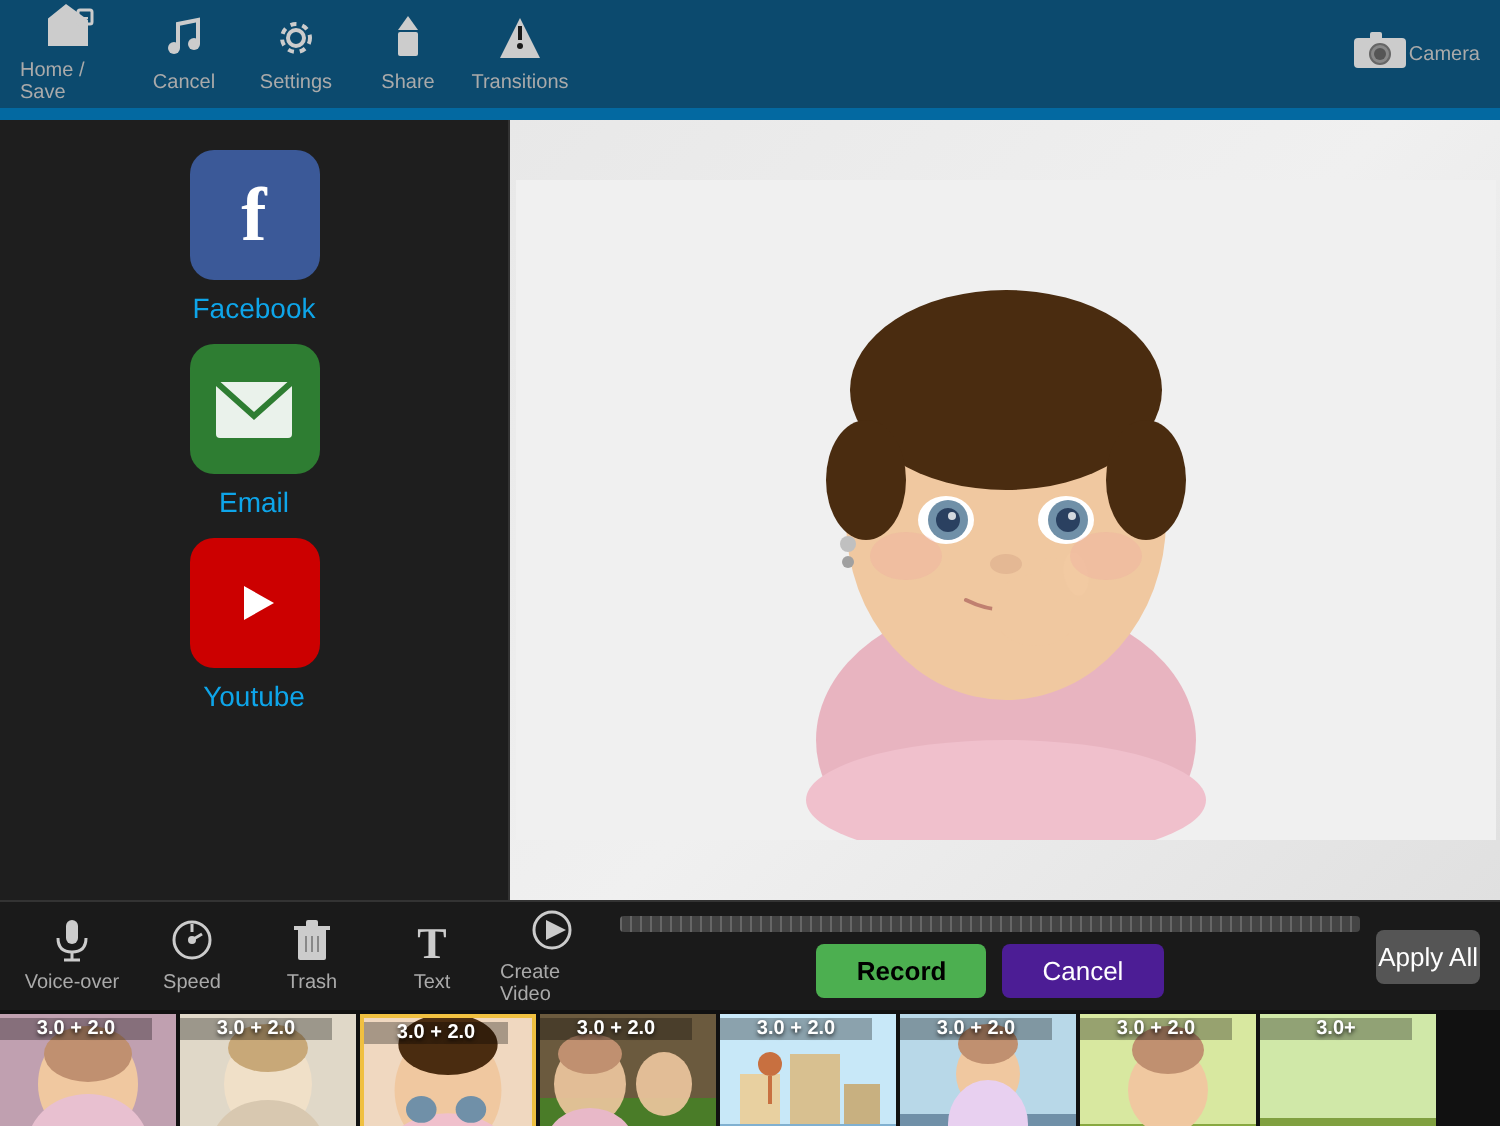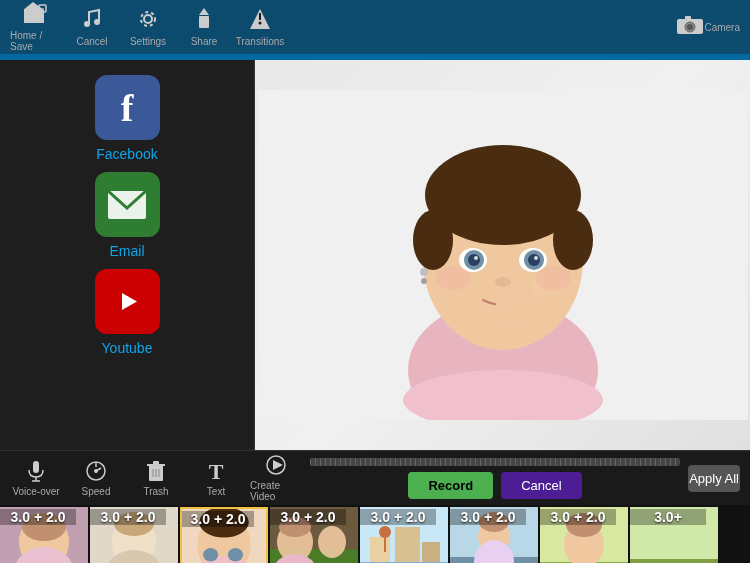--- a/index.html
+++ b/index.html
@@ -235,21 +235,21 @@
       font-size: 10px;
       position: relative;
     }
     .film-label {
       position: absolute;
       top: 2px;
       left: 0;
       right: 12px;
       text-align: center;
       color: white;
-      font-size: 14px;
+      font-size: 10px;
       font-weight: bold;
       text-shadow: 0 1px 2px rgba(0,0,0,0.8);
       background: rgba(0,0,0,0.3);
     }
     
     .film-t1 { background: linear-gradient(135deg, #c8a0b0 0%, #b09090 100%); }
     .film-t2 { background: linear-gradient(135deg, #e8e0d0 0%, #c0c8d0 100%); }
     .film-t3 { background: linear-gradient(135deg, #f0d8c0 0%, #e8c8a8 100%); }
     .film-t4 { background: linear-gradient(135deg, #8b7355 0%, #6b5a3e 50%, #4a7c28 100%); }
     .film-t5 { background: linear-gradient(135deg, #d0e8f0 0%, #b0d0e8 100%); }

